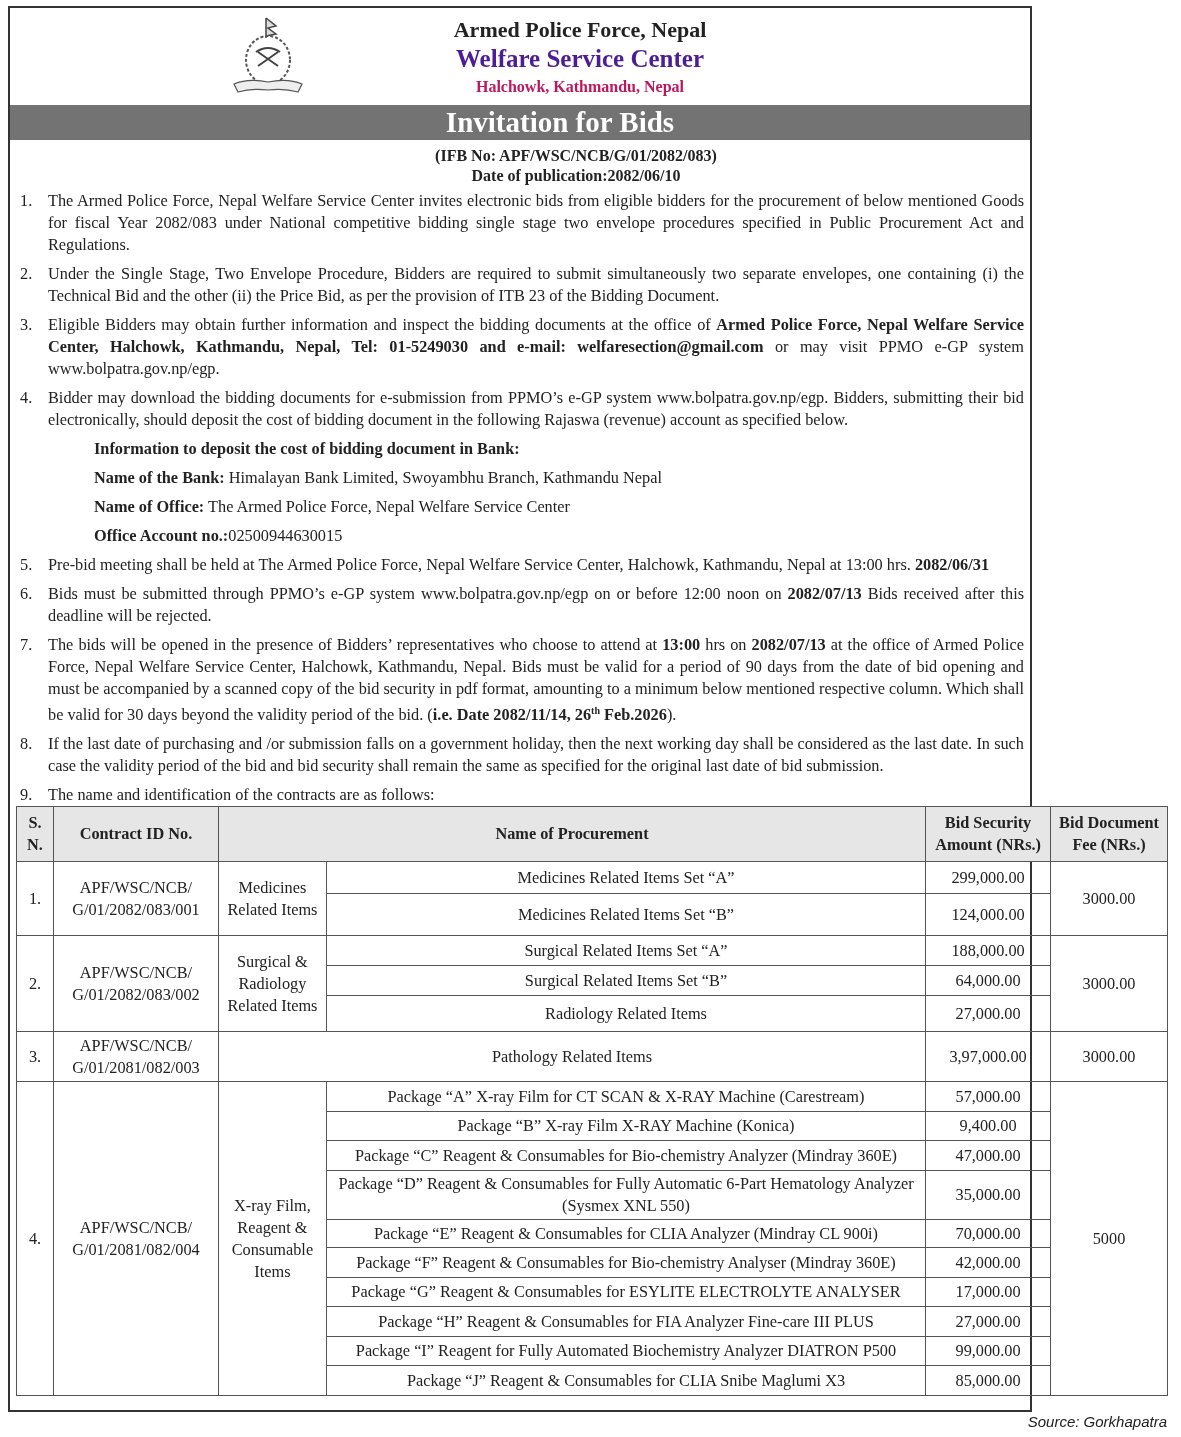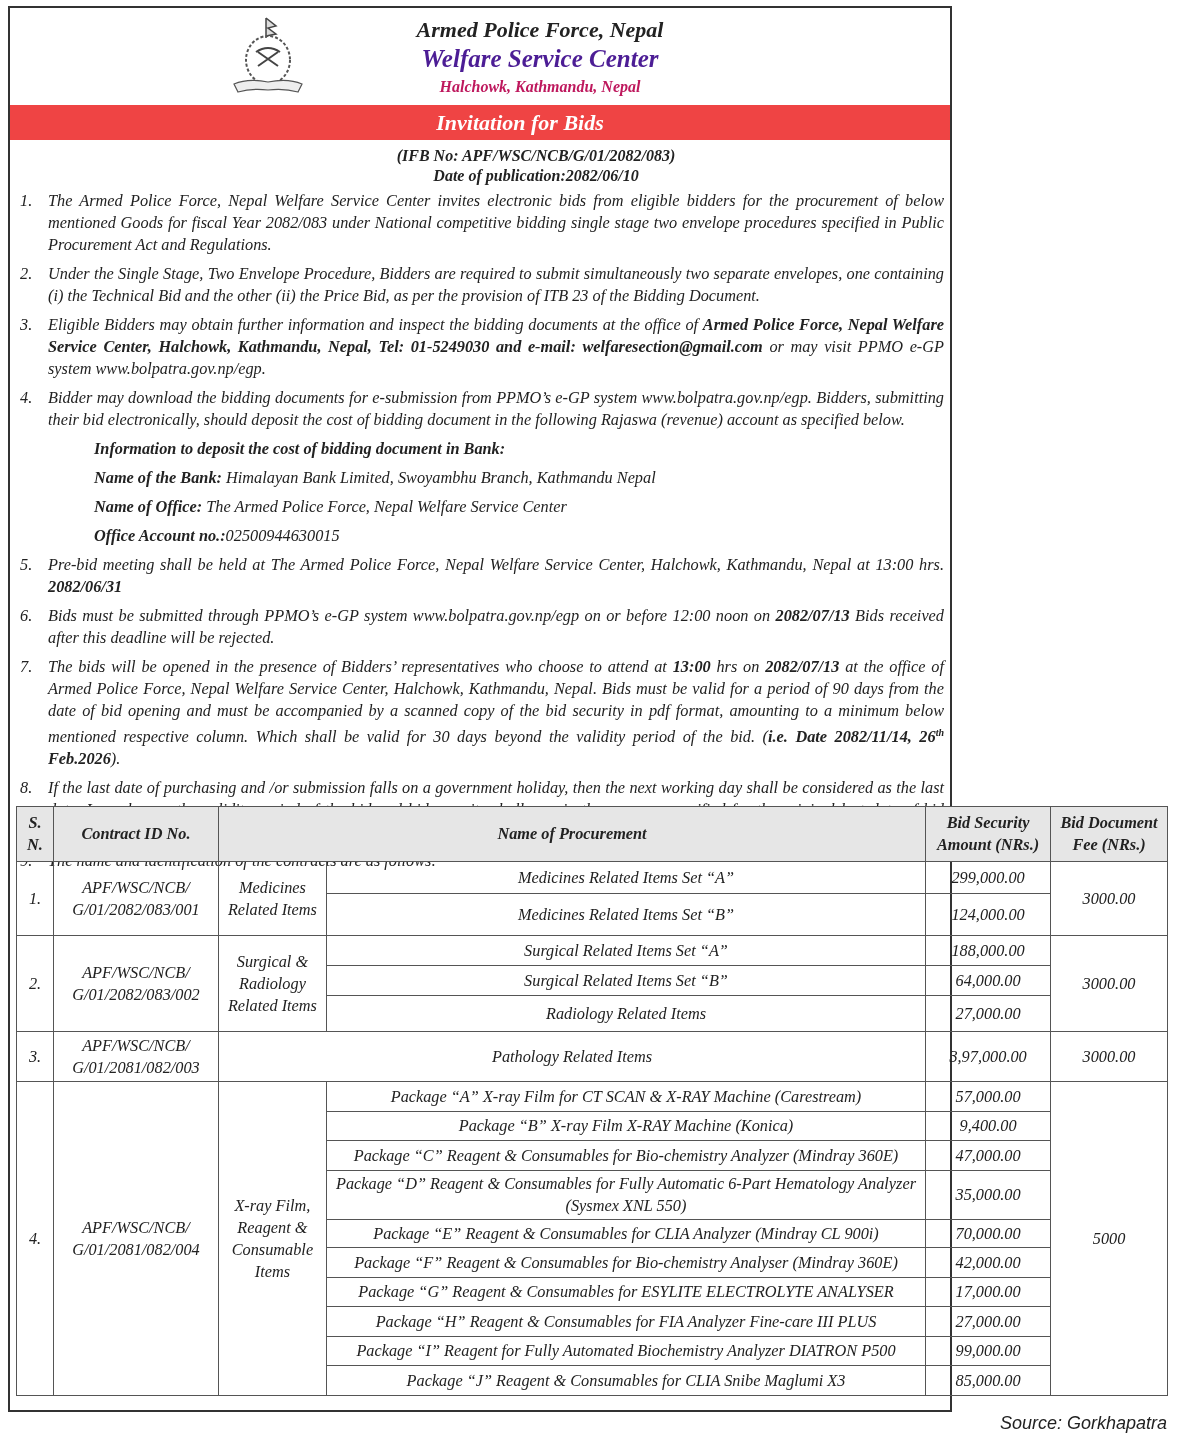--- a/index.html
+++ b/index.html
@@ -1,43 +1,43 @@
 <!DOCTYPE html>
 <html><head>
 <meta charset="utf-8">
 <style>
   html, body { margin: 0; padding: 0; background: #ffffff; }
   body { width: 1181px; height: 1437px; position: relative; overflow: hidden;
          font-family: "Liberation Serif", "DejaVu Serif", serif; color: #222; }
-  .frame { position: absolute; left: 8px; top: 6px; width: 944px; height: 1406px;
-           border: 2px solid #333; box-sizing: border-box; background: #fff; font-style: italic; }
+  .frame { position: absolute; left: 8px; top: 6px; width: 1024px; height: 1406px;
+           border: 2px solid #333; box-sizing: border-box; background: #fff; }
   .header { position: relative; height: 97px; }
   .logo { position: absolute; left: 218px; top: 8px; width: 80px; height: 84px; }
   .titles { position: absolute; left: 0; right: 0; top: 8px; text-align: center; padding-left: 120px; }
   .t1 { font-size: 22px; font-weight: bold; line-height: 28px; color: #222; }
   .t2 { font-size: 25px; font-weight: bold; line-height: 30px; color: #4c1d95; }
   .t3 { font-size: 16px; font-weight: bold; line-height: 26px; color: #be185d; }
-  .banner { background: #ef4444; color: #fff; height: 35px; text-align: center; font-size: 22px;
+  .banner { background: #737373; color: #fff; height: 35px; text-align: center; font-size: 29px;
             font-weight: bold; line-height: 35px; padding-left: 80px; }
   .ifb { text-align: center; font-weight: bold; font-size: 16px; line-height: 20px; margin-top: 6px; padding-left: 112px; }
   ol.paras { list-style: none; margin: 4px 0 0 0; padding: 0 6px 0 10px; }
   ol.paras li { position: relative; padding-left: 28px; font-size: 16.3px; line-height: 22px;
                 text-align: justify; margin-bottom: 7px; }
   ol.paras li .num { position: absolute; left: 0; top: 0; }
   .bank { padding-left: 74px; font-size: 16.3px; line-height: 22px; }
   .bank div { margin: 0 0 7px 0; }
   b { font-weight: bold; }
   table.contracts { position: absolute; left: 6px; top: 798px; width: 1152px; border-collapse: collapse;
                     font-size: 16.3px; }
   table.contracts td, table.contracts th { border: 1.5px solid #555; text-align: center; vertical-align: middle;
                     padding: 2px 4px; line-height: 22px; }
   table.contracts th { background: #e6e6e6; font-weight: bold; height: 50px; }
   td.amt { text-align: right; padding-right: 16px; }
   .source { position: absolute; right: 14px; top: 1413px; font-family: "Liberation Sans", "DejaVu Sans", sans-serif;
-            font-style: italic; font-size: 18px; color: #222; text-align: center; }
+            font-style: italic; font-size: 15px; color: #222; text-align: center; }
 </style>
 </head>
 <body>
 
 <div class="frame">
   <div class="header">
     <svg class="logo" viewBox="0 0 80 84">
       <path d="M38 2 L38 22 M38 2 L48 10 L40 12 L48 18 L38 20" stroke="#444" stroke-width="1.5" fill="#ddd"></path>
       <ellipse cx="40" cy="44" rx="22" ry="24" fill="none" stroke="#555" stroke-width="2" stroke-dasharray="3 2"></ellipse>
       <path d="M28 36 Q40 28 52 36 M30 50 L50 36 M50 50 L30 36" stroke="#444" stroke-width="2" fill="none"></path>

